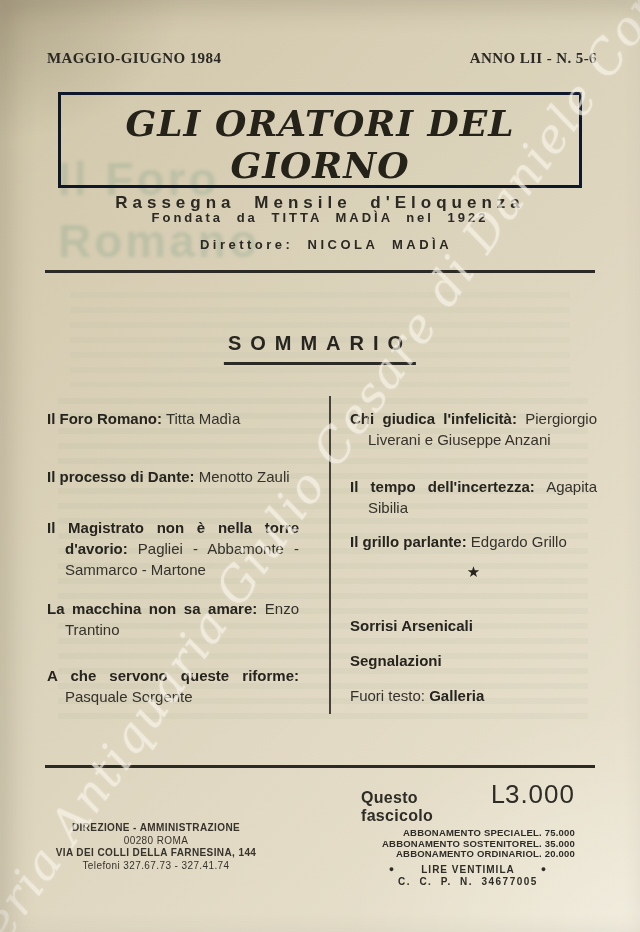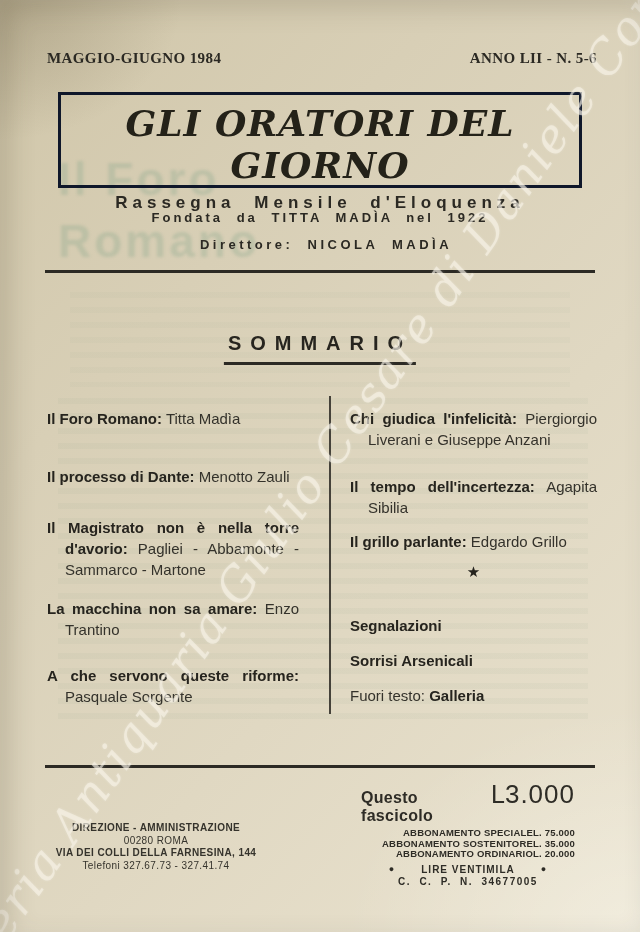--- a/index.html
+++ b/index.html
@@ -157,22 +157,22 @@
         <b>Il tempo dell'incertezza:</b>
         <span>Agapita Sibilia</span>
       </div>
       <div class="toc-item mb10">
         <b>Il grillo parlante:</b>
         <span>Edgardo Grillo</span>
       </div>
       <div class="star-row mb33">
         <span>★</span>
       </div>
+      <div class="section-line mb14">Sorrisi Arsenicali</div>
       <div class="section-line mb14">Segnalazioni</div>
-      <div class="section-line mb14">Sorrisi Arsenicali</div>
       <div class="fuori">
         <span>Fuori testo:</span>
         <b>Galleria</b>
       </div>
     </div>
   </div>
 
   <div class="rule" id="rule2"></div>
 
   <div class="addr">

